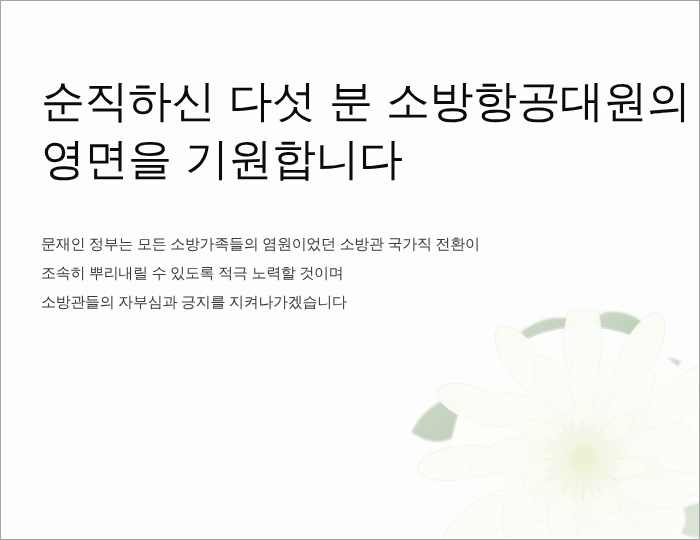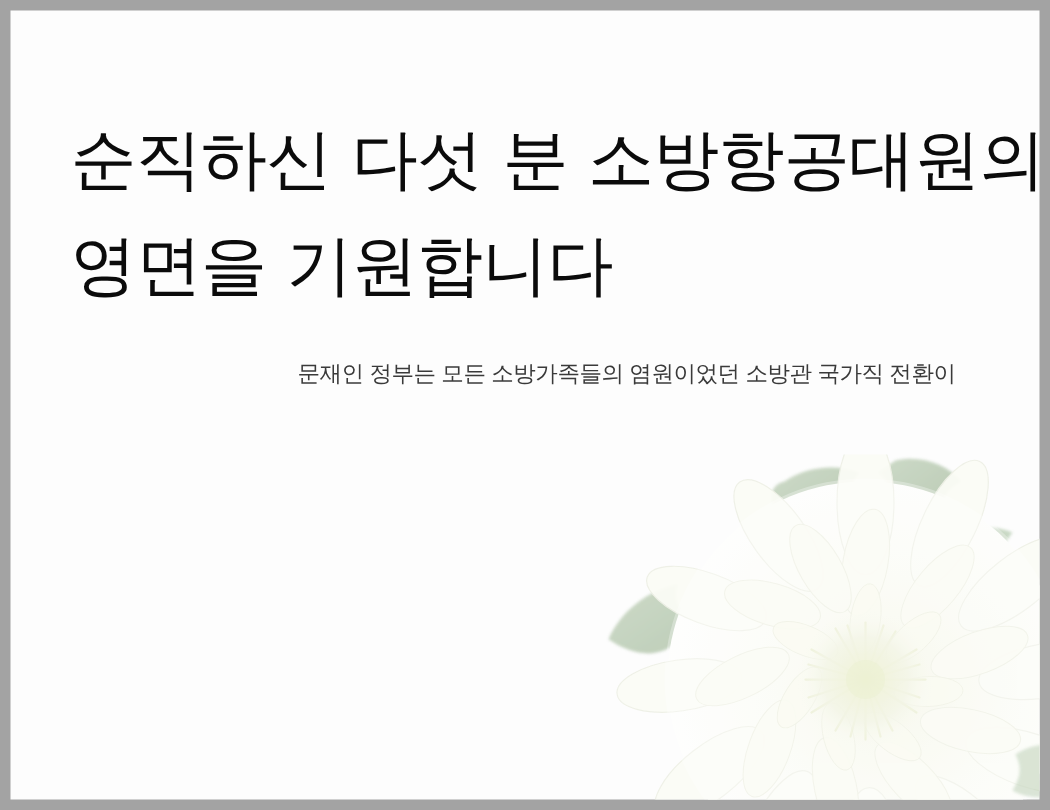--- a/index.html
+++ b/index.html
@@ -7,21 +7,21 @@
     margin: 0;
     padding: 0;
     background: #ffffff;
   }
 
   .canvas {
     position: relative;
     width: 700px;
     height: 540px;
     background: #fdfdfd;
-    border: 7px solid #a3a3a3;
+    border: 1px solid #a3a3a3;
     box-sizing: border-box;
     overflow: hidden;
     font-family: "Liberation Sans", "DejaVu Sans", sans-serif;
   }
 
   
   .flower-art {
     position: absolute;
     right: -18px;
     bottom: -30px;
@@ -47,31 +47,30 @@
   .headline-line {
     font-family: "DejaVu Serif", "Liberation Serif", serif;
     font-size: 44px;
     line-height: 56px;
     font-weight: 400;
     color: #0b0b0b;
     letter-spacing: -0.5px;
     white-space: nowrap;
   }
   .headline-line.line-2 {
-    margin-top: 15px;
+    margin-top: 2px;
   }
 
   
   .body-copy {
     position: absolute;
-    left: 30px;
+    left: 40px;
     top: 228px;
     z-index: 2;
     width: 600px;
-    text-align: right;
   }
   .body-line {
     font-family: "Liberation Sans", "DejaVu Sans", sans-serif;
     font-size: 15px;
     line-height: 29px;
     font-weight: 400;
     color: #3a3a3a;
     letter-spacing: -0.3px;
     white-space: nowrap;
   }
@@ -209,15 +208,17 @@
     </svg>
   </div>
 
   <div class="headline">
     <div class="headline-line line-1">순직하신 다섯 분 소방항공대원의</div>
     <div class="headline-line line-2">영면을 기원합니다</div>
   </div>
 
   <div class="body-copy">
     <div class="body-line">문재인 정부는 모든 소방가족들의 염원이었던 소방관 국가직 전환이</div>
+    <div class="body-line">조속히 뿌리내릴 수 있도록 적극 노력할 것이며</div>
+    <div class="body-line">소방관들의 자부심과 긍지를 지켜나가겠습니다</div>
   </div>
 
 </div>
 
 </body></html>

